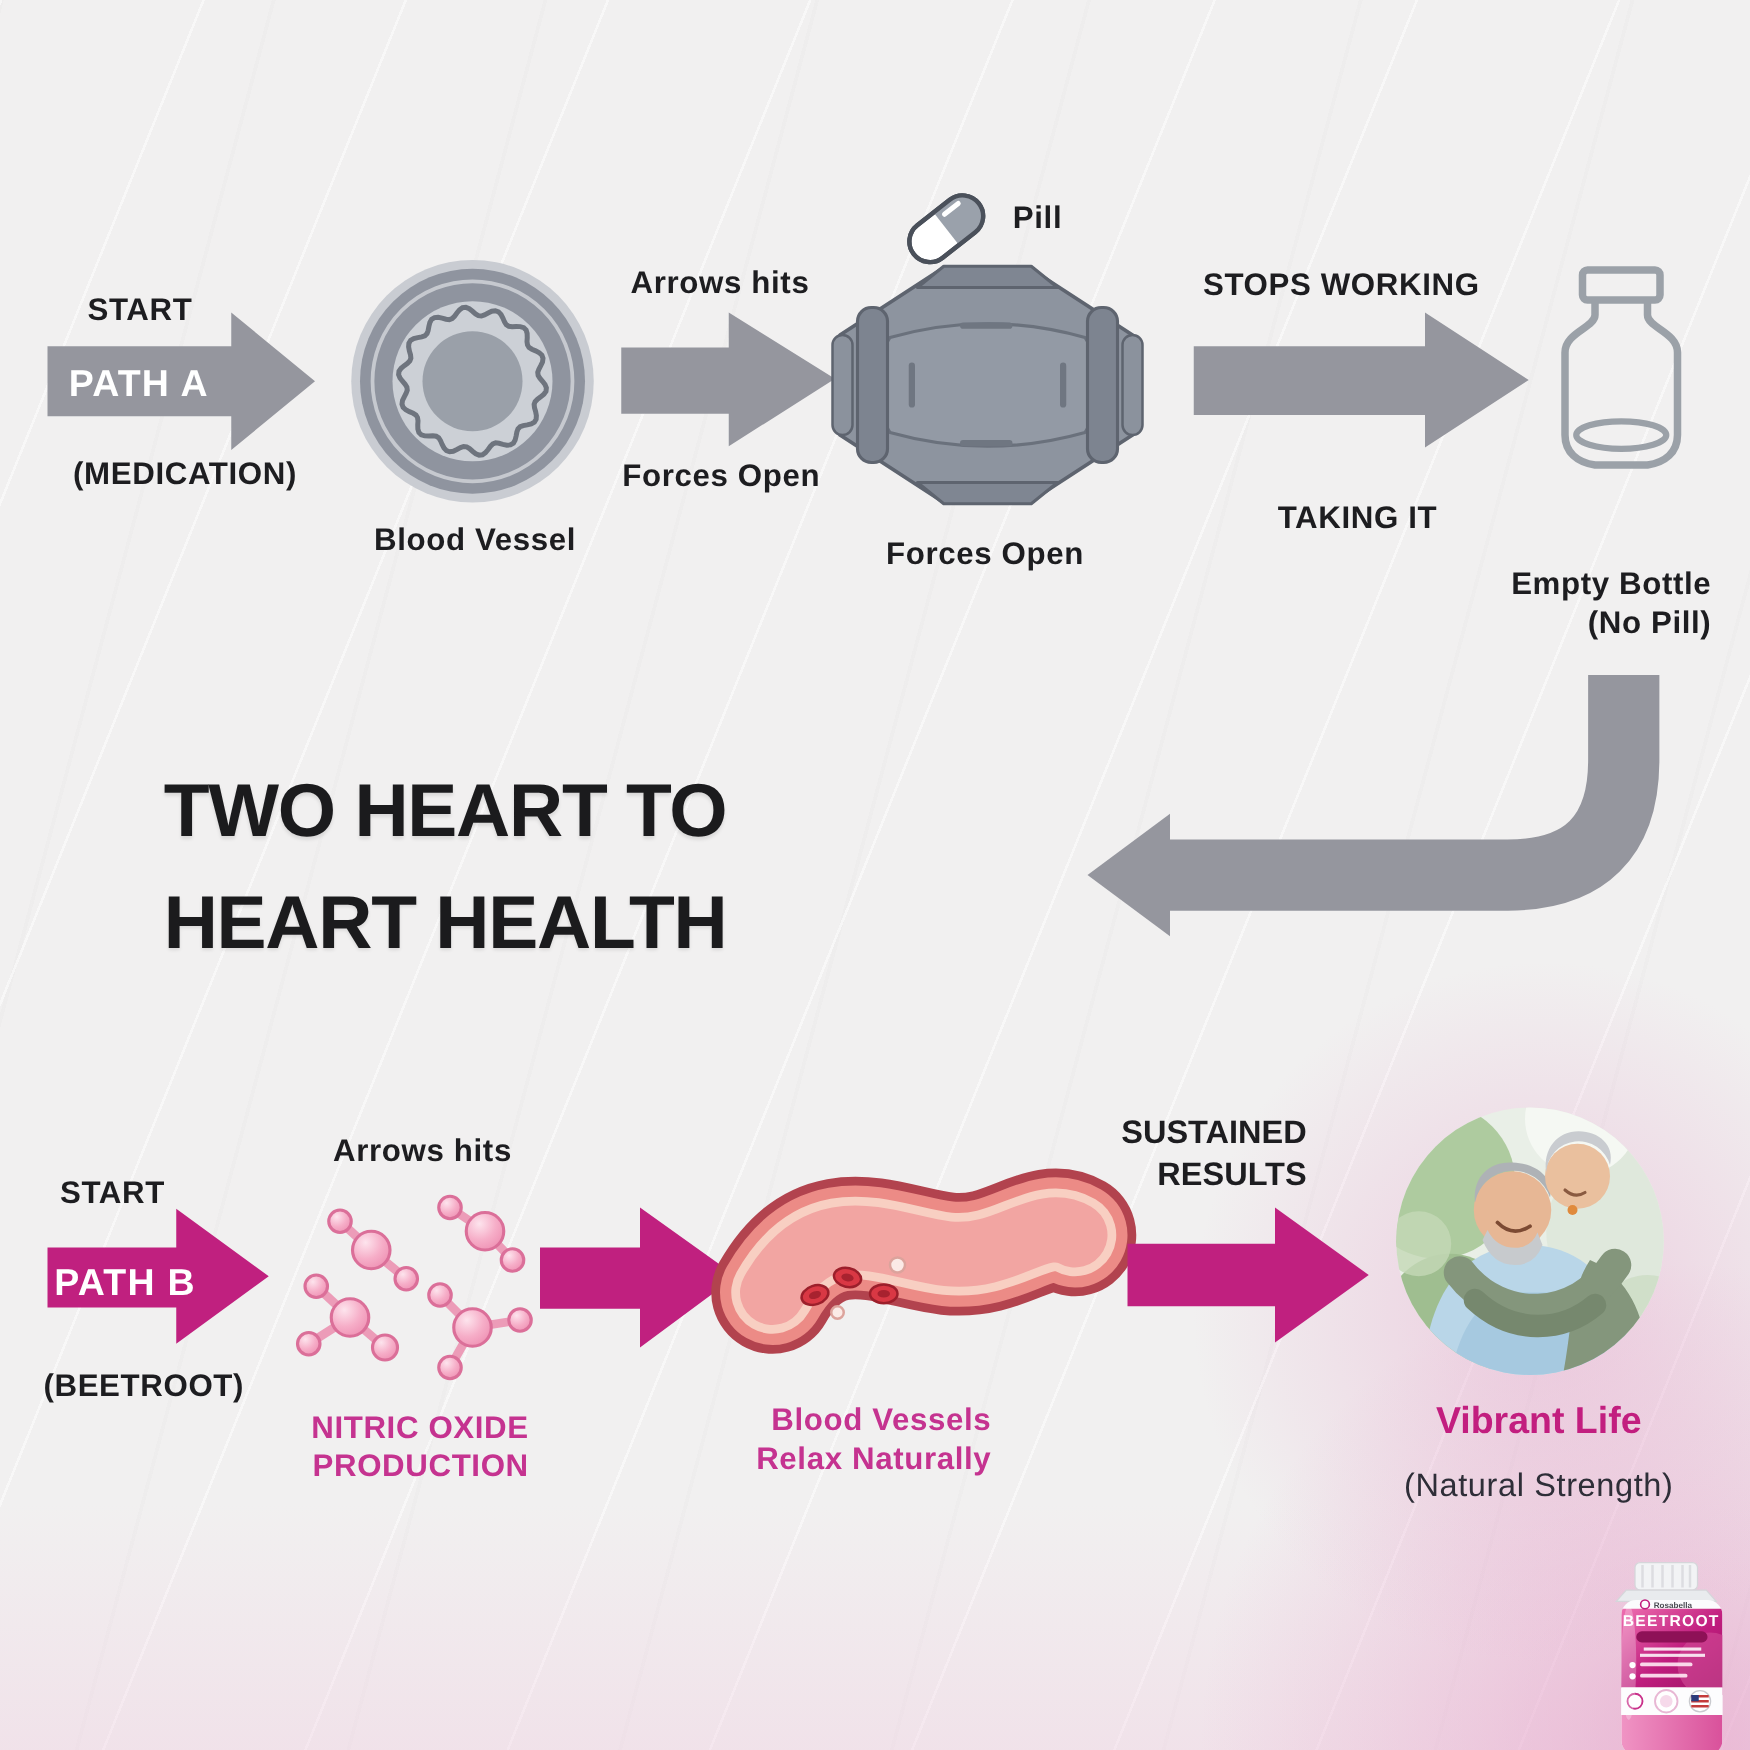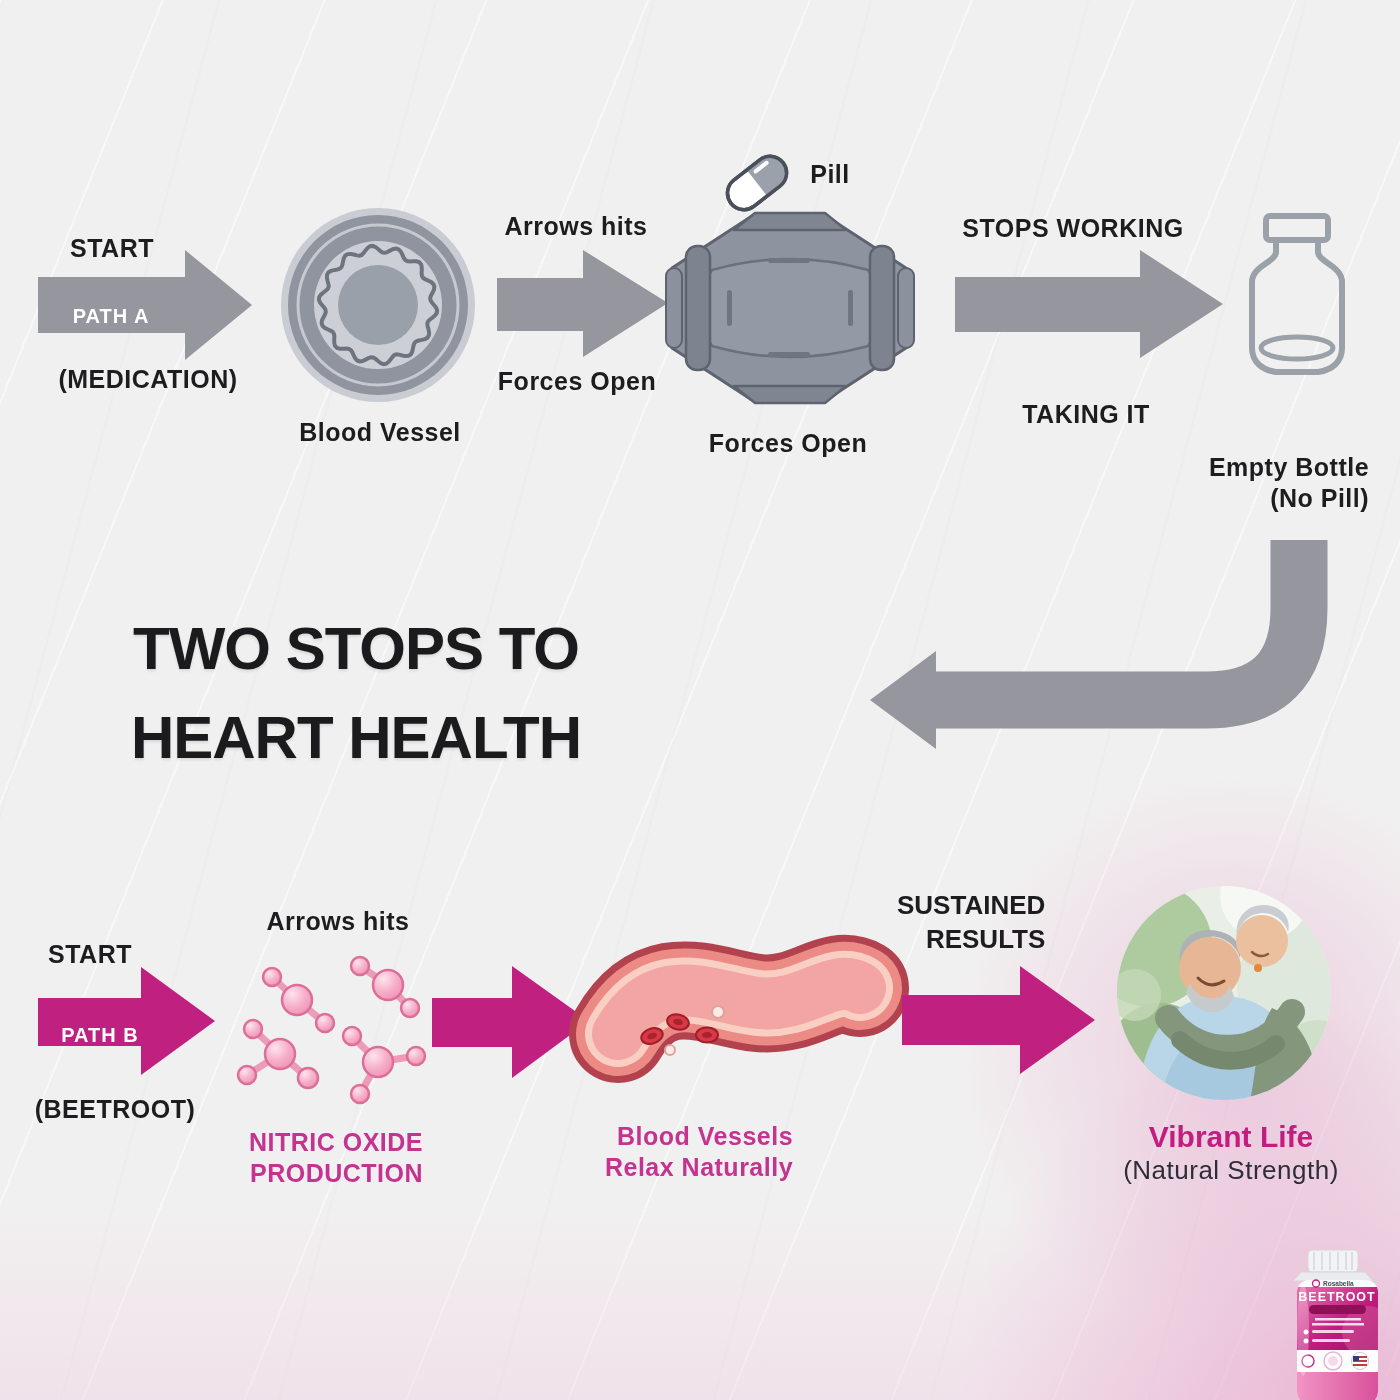--- a/index.html
+++ b/index.html
@@ -19,29 +19,29 @@
     position:absolute;inset:0;pointer-events:none;
     background:
       radial-gradient(circle 390px at 1235px 1050px, rgba(230,165,203,.48), rgba(230,165,203,0) 72%),
       radial-gradient(circle 520px at 1345px 1395px, rgba(228,148,195,.55), rgba(228,148,195,0) 74%),
       linear-gradient(to top, rgba(240,205,224,.4), rgba(240,205,224,0) 14%);
   }
   svg.art{position:absolute;left:0;top:0;z-index:2;}
   .txt{position:absolute;z-index:3;white-space:nowrap;text-align:right;}
   .lbl{font-size:25px;font-weight:700;letter-spacing:.5px;color:#1d1d20;}
   .ctr{transform:translateX(-50%);}
-  .white-lbl{color:#ffffff;font-size:20px;font-weight:700;letter-spacing:1px;margin-top:14px;}
+  .white-lbl{color:#ffffff;font-size:30px;font-weight:700;letter-spacing:1px;}
   .mag{color:#c53390;}
   .title{
     font-size:60px;line-height:89px;font-weight:800;letter-spacing:-1px;color:#1b1b1d;
     text-shadow:0 2px 3px rgba(0,0,0,.10);text-align:center;
   }
   .cap2{line-height:31px;}
   .vibrant{font-size:30px;font-weight:800;color:#c21e7f;}
-  .natural{font-size:26px;font-weight:400;color:#2e2e38;letter-spacing:.5px;}
+  .natural{font-size:26px;font-weight:400;color:#2e2e38;letter-spacing:.5px;margin-top:18px;}
   .sustained{line-height:34px;font-size:26px;font-weight:700;}
 </style>
 </head>
 <body>
 
 <div class="canvas">
   <div class="texture"></div>
   <div class="glow"></div>
 
   <svg class="art" width="1400" height="1400" viewBox="0 0 1400 1400">
@@ -254,21 +254,21 @@
   <div class="txt lbl ctr" style="left:788px;top:429px">Forces Open</div>
 
   <div class="txt lbl ctr" style="left:1073px;top:214px">STOPS WORKING</div>
   <div class="txt lbl ctr" style="left:1086px;top:400px">TAKING IT</div>
   <div class="txt lbl ctr cap2" style="left:1289px;top:452px">
     <div>Empty Bottle</div>
     <div>(No Pill)</div>
   </div>
 
   <div class="txt title ctr" style="left:356px;top:604px">
-    <div>TWO STOPS TO</div>
+    <div>TWO HEART TO</div>
     <div>HEART HEALTH</div>
   </div>
 
   <div class="txt lbl ctr" style="left:90px;top:940px">START</div>
   <div class="txt white-lbl ctr" style="left:100px;top:1010px">PATH B</div>
   <div class="txt lbl ctr" style="left:115px;top:1095px">(BEETROOT)</div>
 
   <div class="txt lbl ctr" style="left:338px;top:907px">Arrows hits</div>
   <div class="txt lbl ctr cap2 mag" style="left:336px;top:1127px">
     <div>NITRIC OXIDE</div>

